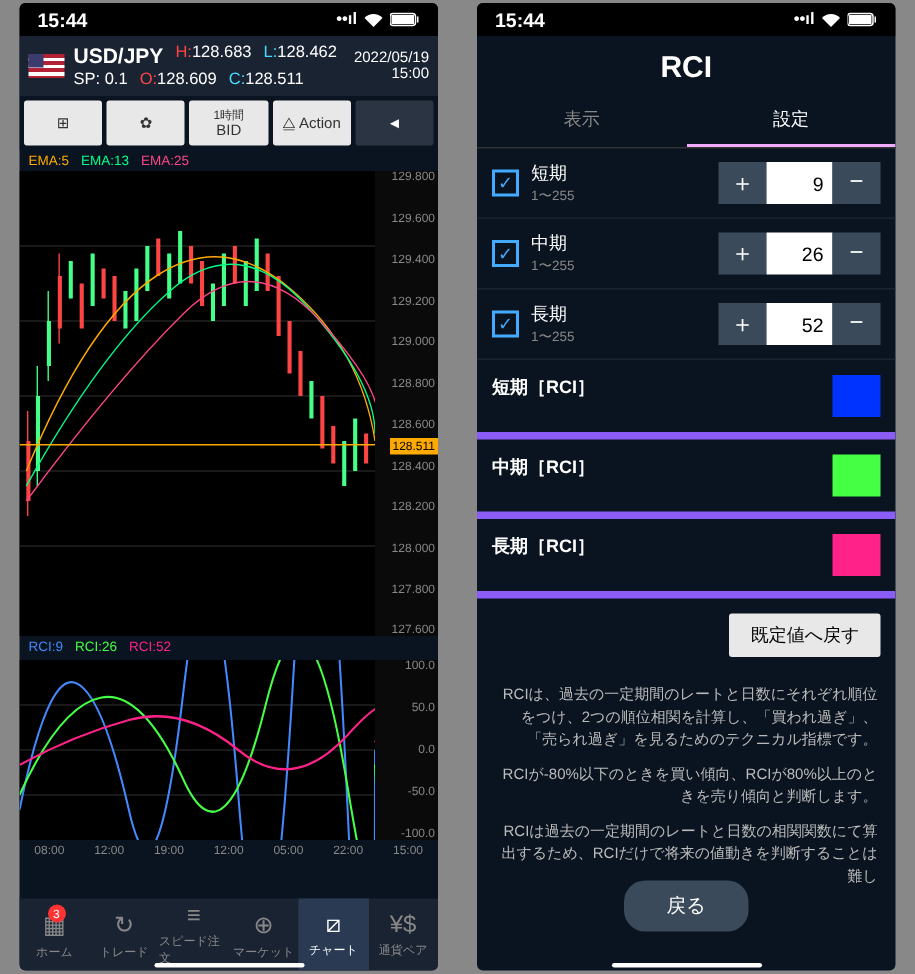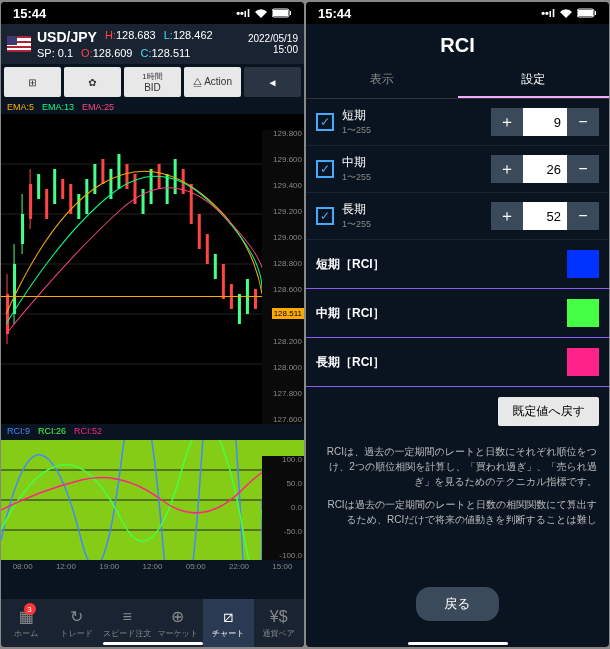--- a/index.html
+++ b/index.html
@@ -1,38 +1,38 @@
 <!DOCTYPE html>
 <html><head>
 <meta charset="utf-8">
 <style>
 * { margin: 0; padding: 0; box-sizing: border-box; font-family: -apple-system, sans-serif; }
 body { background: #888; display: flex; width: 610px; height: 649px; }
-.screen { width: 330px; height: 645px; background: #0a1420; color: #fff; position: relative; overflow: hidden; margin: 2px 1px; border-radius: 4px; }
+.screen { width: 330px; height: 645px; background: #0a1420; color: #fff; position: relative; overflow: hidden; margin: 2px 13px; border-radius: 4px; }
 .status-bar { height: 22px; display: flex; justify-content: space-between; align-items: center; padding: 0 12px; font-size: 13px; font-weight: 600; background: #000; }
 .status-icons { display: flex; gap: 4px; align-items: center; font-size: 11px; }
 
 
 .pair-header { background: #1a2332; padding: 4px 6px; display: flex; align-items: center; gap: 6px; }
 .flag { width: 24px; height: 16px; background: linear-gradient(#b22234 0 15%, #fff 15% 30%, #b22234 30% 45%, #fff 45% 60%, #b22234 60% 75%, #fff 75% 90%, #b22234 90%); position: relative; }
 .flag::before { content: ''; position: absolute; width: 10px; height: 9px; background: #3c3b6e; }
 .pair-info { flex: 1; font-size: 11px; line-height: 1.3; }
 .pair-name { font-size: 14px; font-weight: bold; display: inline; }
 .pair-row { display: flex; gap: 8px; }
 .red { color: #ff4444; }
 .cyan { color: #44ddff; }
 .dt { font-size: 10px; text-align: right; }
 .toolbar { display: flex; gap: 3px; padding: 3px; background: #0a1420; }
 .tb-btn { flex: 1; background: #e8e8e8; color: #333; border: none; height: 30px; font-size: 10px; display: flex; flex-direction: column; align-items: center; justify-content: center; border-radius: 2px; }
 .tb-btn.dark { background: #2a3442; color: #fff; }
 .ema-row { padding: 2px 6px; font-size: 9px; display: flex; gap: 8px; }
 .ema1 { color: #ffaa00; } .ema2 { color: #00ff88; } .ema3 { color: #ff4488; }
 .chart-main { height: 310px; position: relative; background: #000; }
-.chart-sub { height: 120px; position: relative; background: #84cc16; margin-top: 2px; }
-.y-axis { position: absolute; right: 0; top: 16px; bottom: 0; width: 42px; display: flex; flex-direction: column; justify-content: space-between; font-size: 8px; color: #888; text-align: right; padding: 0 2px; background: #0a0a0a; }
+.chart-sub { height: 120px; position: relative; background: #000000; margin-top: 2px; }
+.y-axis { position: absolute; right: 0; top: 0; bottom: 0; width: 42px; display: flex; flex-direction: column; justify-content: space-between; font-size: 8px; color: #888; text-align: right; padding: 0 2px; background: #0a0a0a; }
 .y-tick { line-height: 1; }
 .price-tag { background: #ffaa00; color: #000; font-size: 8px; padding: 1px 2px; position: absolute; right: 0; }
 .hline { position: absolute; left: 0; right: 42px; height: 1px; background: #ffaa00; }
 .x-axis { display: flex; justify-content: space-around; font-size: 8px; color: #888; padding: 2px 0; }
 .candles { position: absolute; left: 0; right: 42px; top: 0; bottom: 0; }
 .bottom-nav { position: absolute; bottom: 0; left: 0; right: 0; height: 48px; background: #1a2332; display: flex; }
 .nav-item { flex: 1; display: flex; flex-direction: column; align-items: center; justify-content: center; font-size: 8px; color: #888; gap: 2px; position: relative; }
 .nav-item.active { background: #2a3a52; color: #fff; }
 .nav-icon { font-size: 16px; }
 .badge { position: absolute; top: 4px; right: 16px; background: #ff3333; color: #fff; font-size: 8px; width: 12px; height: 12px; border-radius: 6px; display: flex; align-items: center; justify-content: center; }
@@ -43,21 +43,21 @@
 .tab-row { display: flex; border-bottom: 1px solid #333; }
 .tab { flex: 1; text-align: center; padding: 8px; font-size: 12px; color: #888; }
 .tab.active { color: #fff; border-bottom: 2px solid #f0abfc; }
 .setting-row { display: flex; align-items: center; padding: 8px 10px; gap: 8px; border-bottom: 1px solid #1a2332; }
 .chk { width: 18px; height: 18px; border: 2px solid #44aaff; display: flex; align-items: center; justify-content: center; color: #44aaff; font-size: 12px; }
 .setting-label { flex: 1; font-size: 12px; }
 .setting-sub { font-size: 9px; color: #888; }
 .stepper { display: flex; }
 .step-btn { width: 32px; height: 28px; background: #3a4a5a; color: #fff; border: none; font-size: 16px; }
 .step-val { width: 44px; height: 28px; background: #fff; color: #000; display: flex; align-items: center; justify-content: flex-end; padding-right: 6px; font-size: 13px; }
-.color-row { display: flex; align-items: center; padding: 10px 10px; border-bottom: 1px solid #8b5cf6; }
+.color-row { display: flex; padding: 10px 10px; border-bottom: 5px solid #8b5cf6; }
 .color-label { flex: 1; font-size: 12px; font-weight: bold; }
 .color-sw { width: 32px; height: 28px; }
 .reset-wrap { padding: 10px; text-align: right; }
 .reset-btn { background: #e8e8e8; color: #000000; border: none; padding: 6px 14px; font-size: 12px; border-radius: 2px; }
 .desc { padding: 8px 12px; font-size: 10px; color: #bbb; line-height: 1.5; }
 .desc p { margin-bottom: 8px; text-align: right; }
 .back-wrap { position: absolute; bottom: 26px; left: 0; right: 0; text-align: center; }
 .back-btn { background: #3a4a5a; color: #fff; border: none; padding: 8px 28px; font-size: 13px; border-radius: 14px; }
 svg { display: block; }
 </style>
@@ -332,20 +332,21 @@
     <div class="color-label">長期［RCI］</div>
     <div class="color-sw" style="background:#ff2288"></div>
   </div>
 
   <div class="reset-wrap">
     <button class="reset-btn">既定値へ戻す</button>
   </div>
 
   <div class="desc">
     <p>RCIは、過去の一定期間のレートと日数にそれぞれ順位をつけ、2つの順位相関を計算し、「買われ過ぎ」、「売られ過ぎ」を見るためのテクニカル指標です。</p>
+    <p>RCIが-80%以下のときを買い傾向、RCIが80%以上のときを売り傾向と判断します。</p>
     <p>RCIは過去の一定期間のレートと日数の相関関数にて算出するため、RCIだけで将来の値動きを判断することは難し</p>
   </div>
 
   <div class="back-wrap">
     <button class="back-btn">戻る</button>
   </div>
   <div class="home-ind"></div>
 </div>
 
 </body></html>

